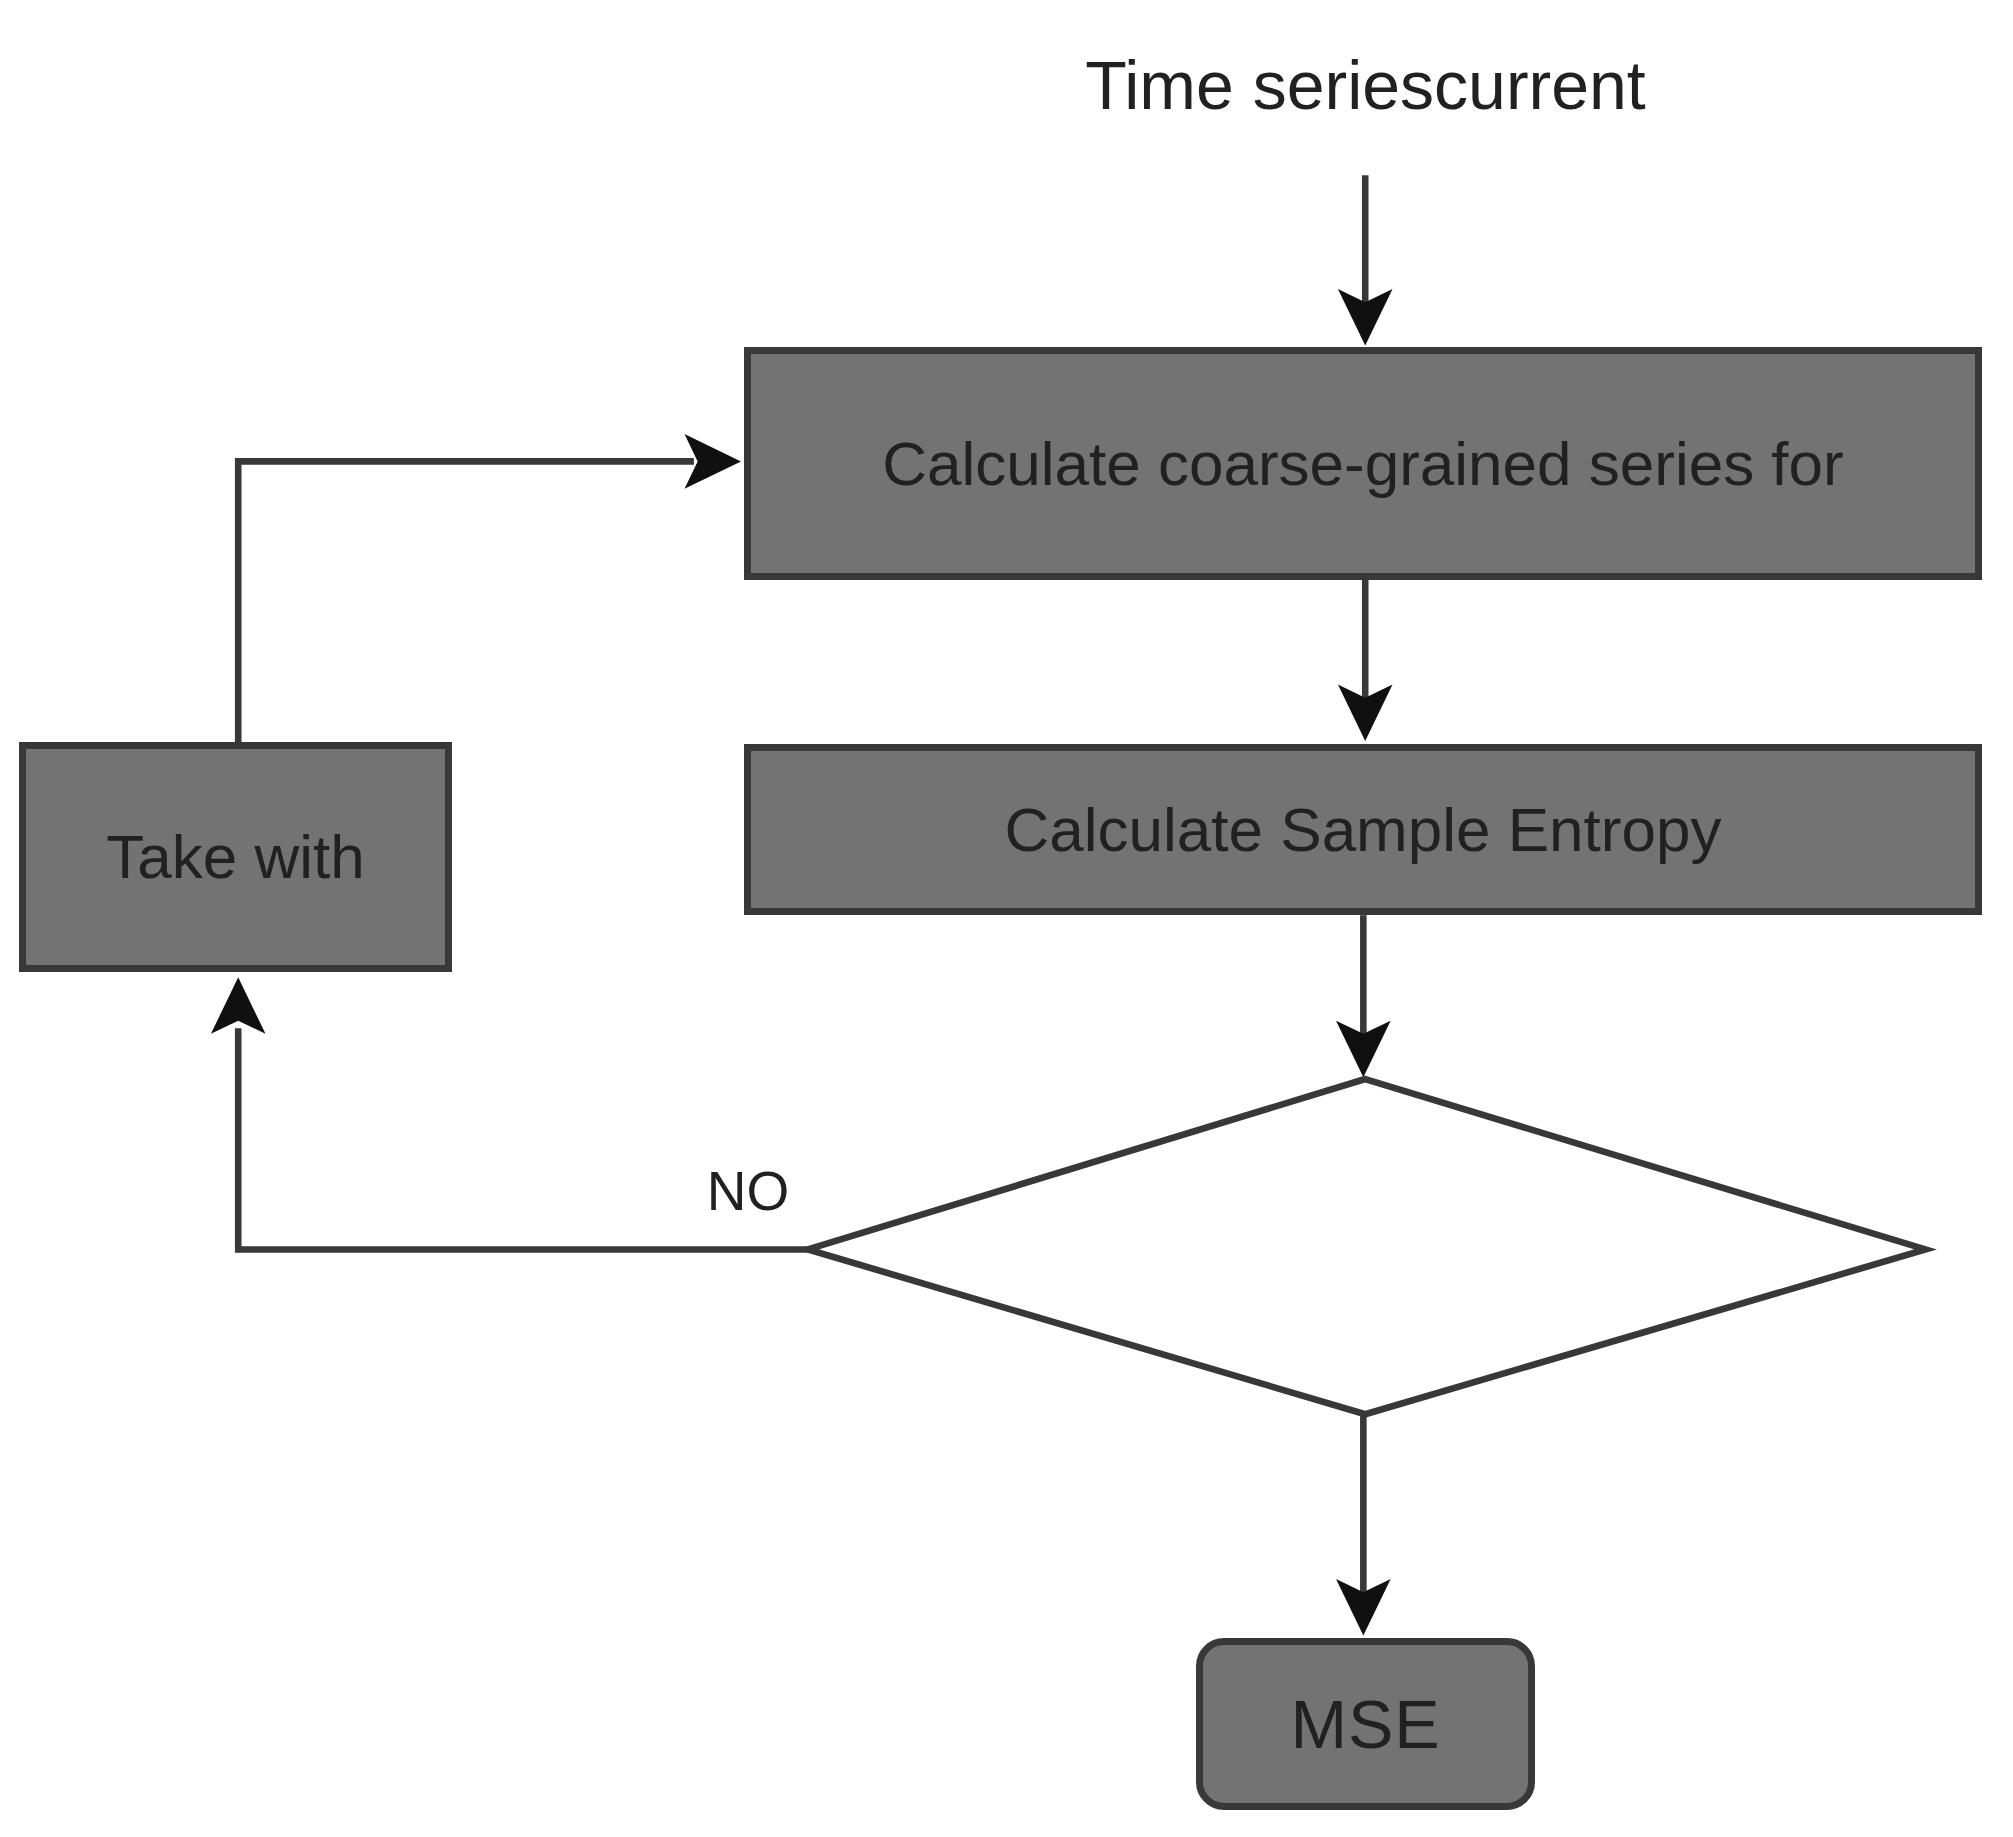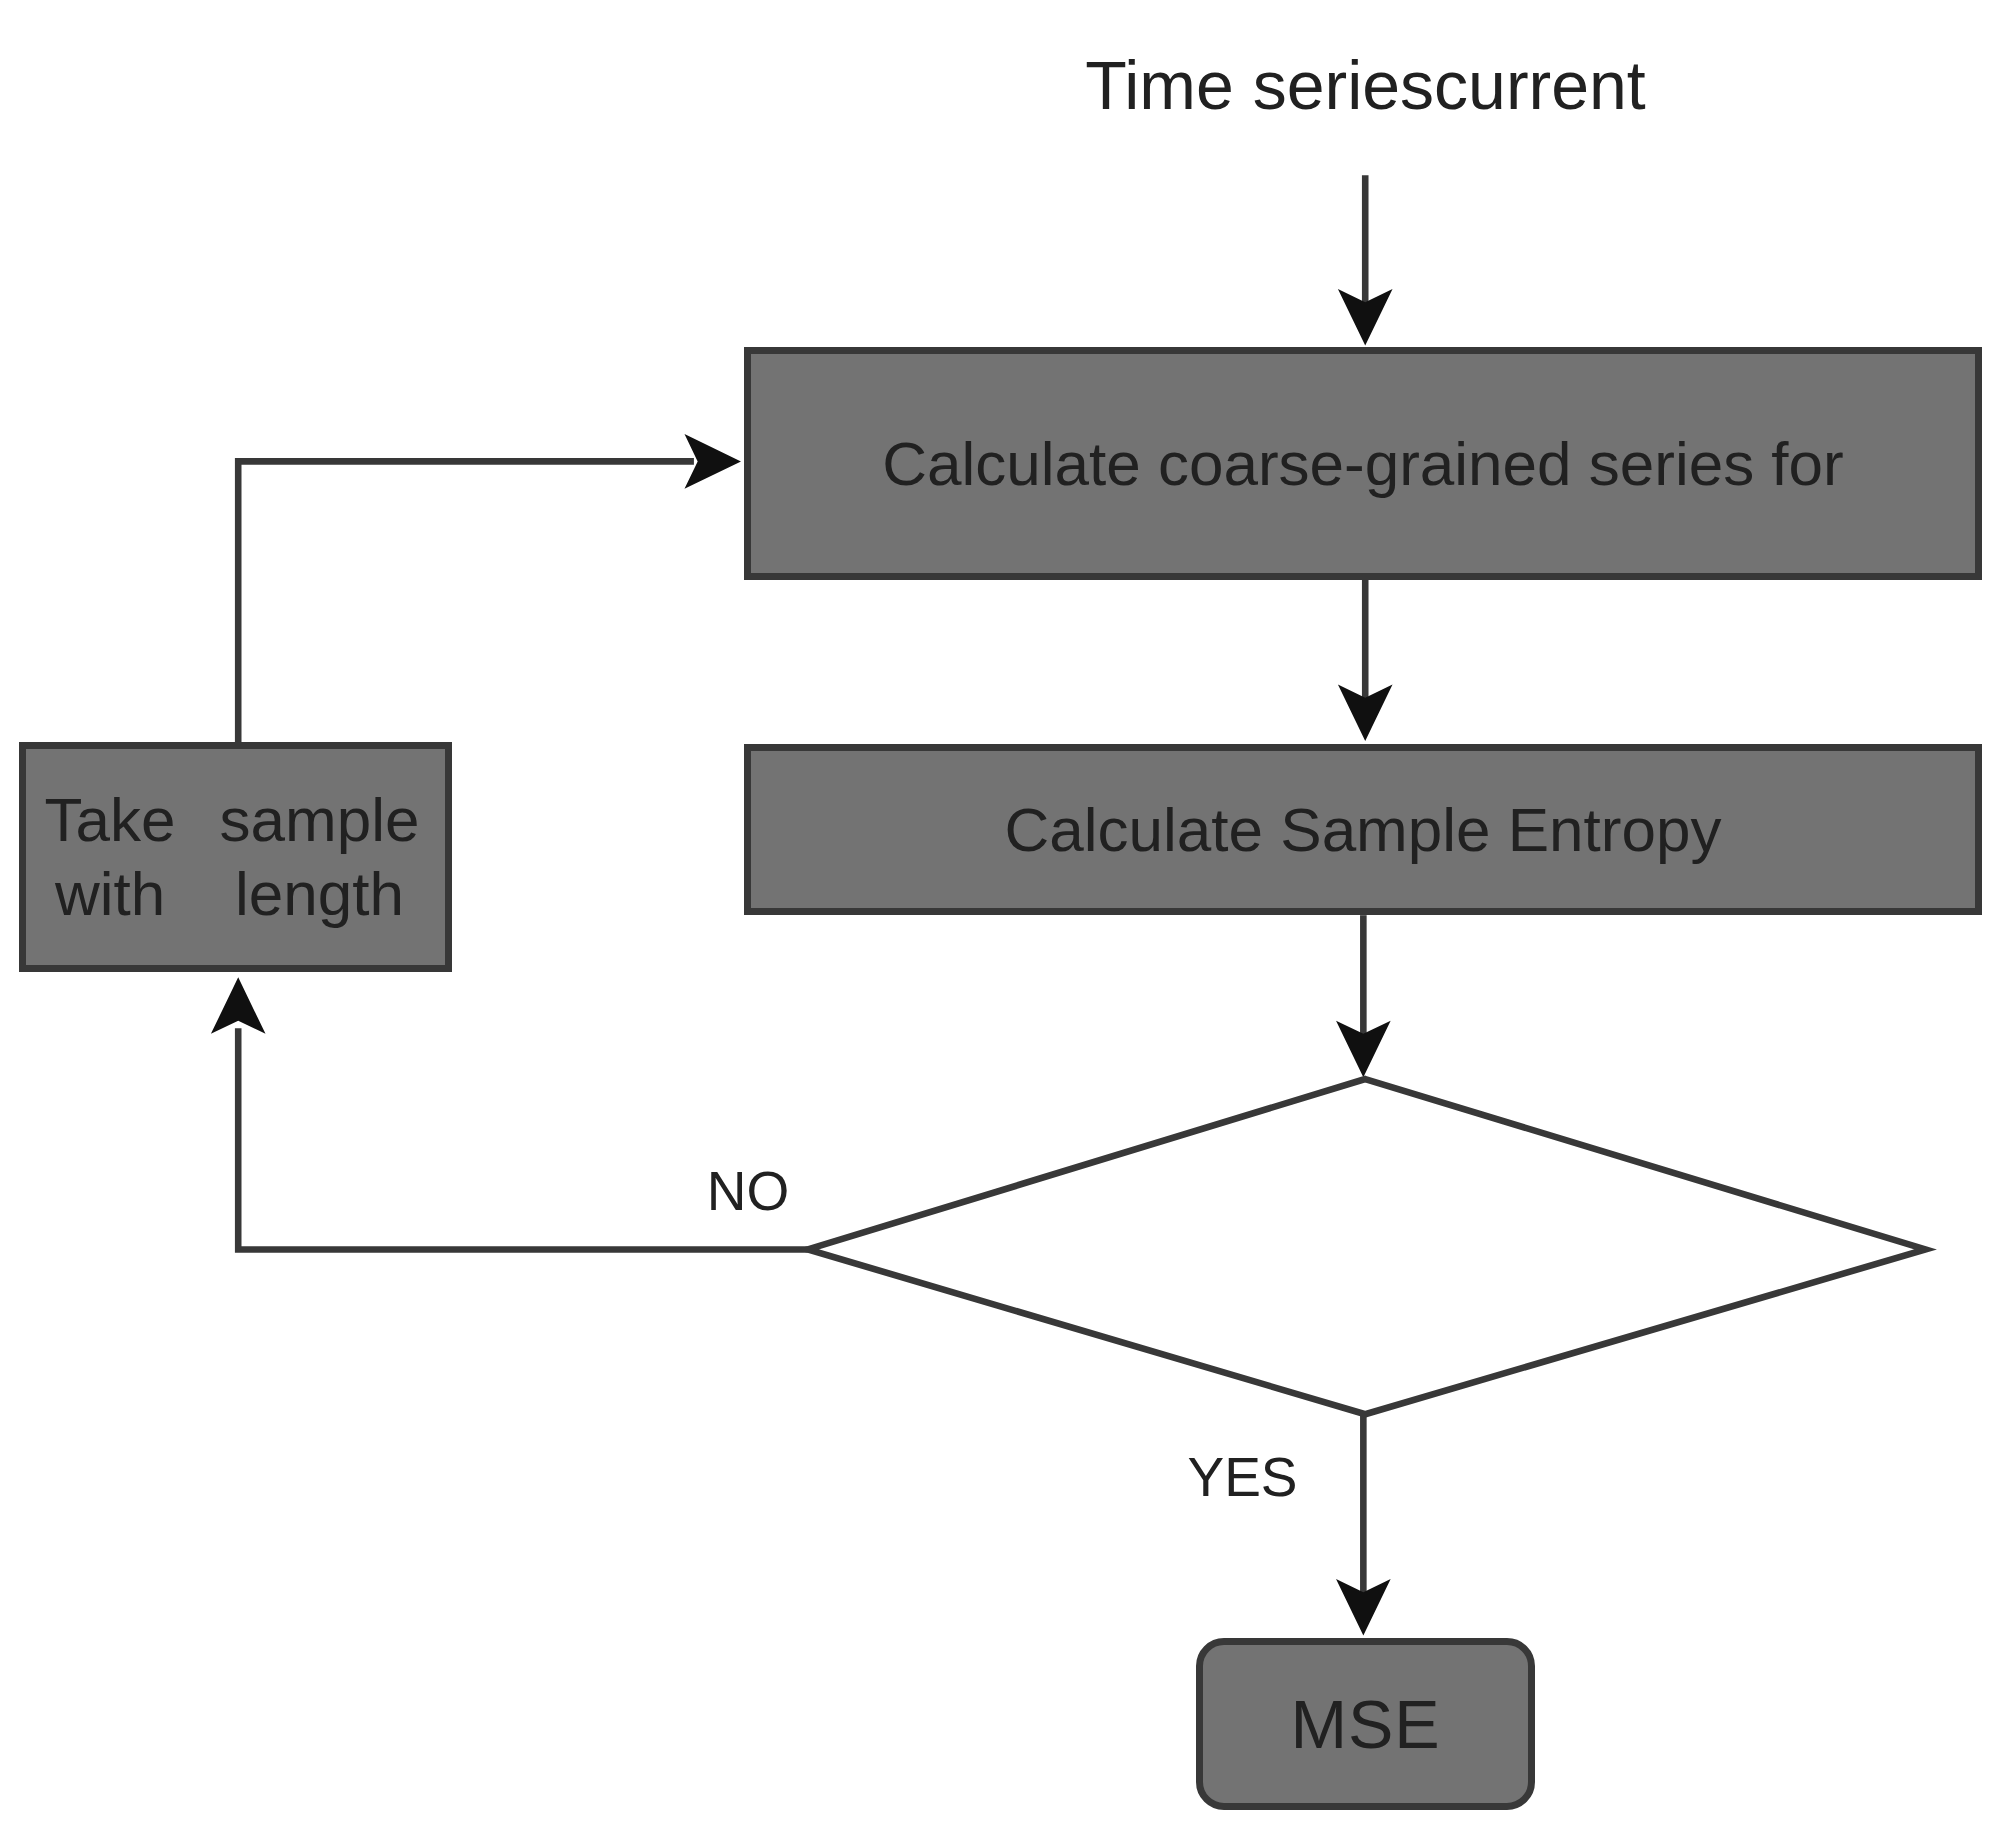--- a/index.html
+++ b/index.html
@@ -76,24 +76,22 @@
   <div class="node box t-box line-block" style="left:744px; top:347px; width:1238px; height:233px;">
     <span>Calculate coarse-grained series for</span>
   </div>
 
   <div class="node box t-box" style="left:744px; top:744px; width:1238px; height:171px;">
     <span>Calculate Sample Entropy</span>
   </div>
 
   <div class="node box t-box line-block" style="left:19px; top:742px; width:433px; height:230px;">
     <span>Take with</span>
-    <span>sample length</span>
   </div>
 
 
   <div class="node t-edge" style="left:654px; top:1151px; width:188px; height:81px;">NO</div>
 
-  <div class="node t-edge" style="left:1141px; top:1437px; width:203px; height:81px;">YES</div>
 
   <div class="node box rounded t-mse" style="left:1196px; top:1638px; width:339px; height:172px;">MSE</div>
 
 </div>
 
 
 </body></html>

